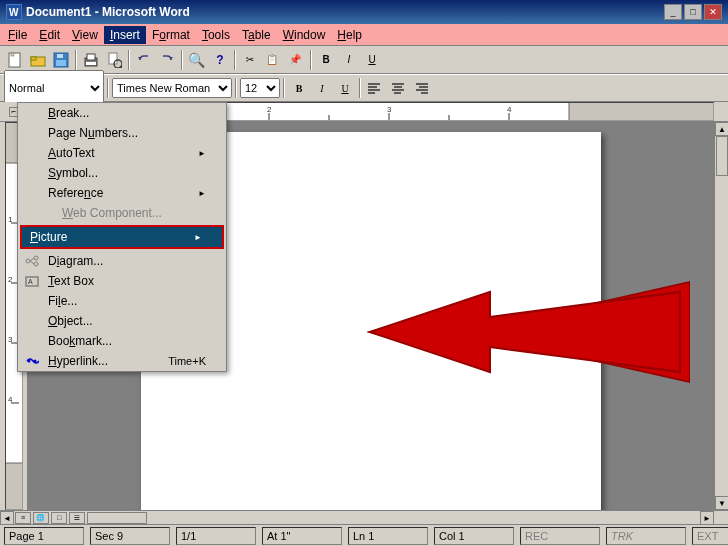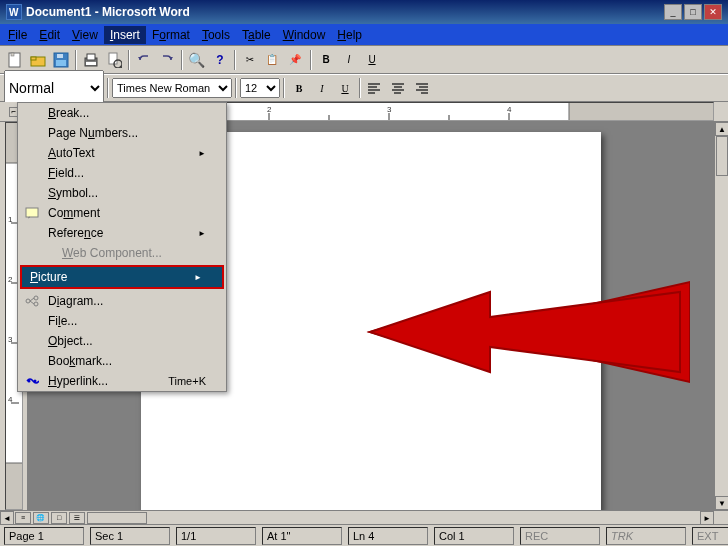--- a/index.html
+++ b/index.html
@@ -50,21 +50,21 @@
       display: flex;
       align-items: center;
       justify-content: center;
       font-size: 9px;
       cursor: pointer;
       color: black;
     }
 
     
     .menu-bar {
-      background: #1d4ed8;
+      background: #fca5a5;
       border-bottom: 1px solid #808080;
       display: flex;
       align-items: center;
       height: 22px;
       padding: 0 2px;
     }
     .menu-item {
       padding: 2px 6px;
       cursor: pointer;
       font-size: 12px;
@@ -245,21 +245,21 @@
     <div class="toolbar-btn">✂</div>
     <div class="toolbar-btn">📋</div>
     <div class="toolbar-btn">📌</div>
     <div class="toolbar-separator"></div>
     <div class="toolbar-btn" style="font-weight:bold;">B</div>
     <div class="toolbar-btn" style="font-style:italic;">I</div>
     <div class="toolbar-btn" style="text-decoration:underline;">U</div>
   </div>
 
   <div class="toolbar" style="border-top: 1px solid #ffffff;">
-    <select style="font-size:14px; height:36px; width:100px;">
+    <select style="font-size:11px; height:36px; width:100px;">
       <option>Normal</option>
     </select>
     <div class="toolbar-separator"></div>
     <select style="font-size:11px; height:20px; width:120px;">
       <option>Times New Roman</option>
     </select>
     <div class="toolbar-separator"></div>
     <select style="font-size:11px; height:20px; width:40px;">
       <option>12</option>
     </select>
@@ -391,33 +391,21 @@
           <span><u>B</u>reak...</span>
         </div>
         <div class="dropdown-item">
           <span>Page N<u>u</u>mbers...</span>
         </div>
         <div class="dropdown-item">
           <span><u>A</u>utoText</span>
           <span class="arrow">►</span>
         </div>
         <div class="dropdown-item">
-          <span><u>F</u>ield...</span>
-        </div>
-        <div class="dropdown-item">
           <span><u>S</u>ymbol...</span>
-        </div>
-        <div class="dropdown-item">
-          <span class="icon-area">
-            <svg width="14" height="12">
-                <rect x="1" y="1" width="12" height="9" fill="#ffffc0" stroke="#808080" stroke-width="1"></rect>
-                <line x1="3" y1="11" x2="5" y2="10" stroke="#808080" stroke-width="1"></line>
-              </svg>
-          </span>
-          <span>Co<u>m</u>ment</span>
         </div>
         <div class="dropdown-item">
           <span>Refere<u>n</u>ce</span>
           <span class="arrow">►</span>
         </div>
         <div class="dropdown-item" style="color:#808080;">
           <span style="padding-left:14px;"><u>W</u>eb Component...</span>
         </div>
 
         <div style="margin:2px; border:2px solid #cc0000; background:#0a246a;">
@@ -433,20 +421,29 @@
               <circle cx="3" cy="6" r="2" fill="none" stroke="#808080" stroke-width="1"></circle>
               <circle cx="11" cy="3" r="2" fill="none" stroke="#808080" stroke-width="1"></circle>
               <circle cx="11" cy="9" r="2" fill="none" stroke="#808080" stroke-width="1"></circle>
               <line x1="5" y1="6" x2="9" y2="3" stroke="#808080" stroke-width="1"></line>
               <line x1="5" y1="6" x2="9" y2="9" stroke="#808080" stroke-width="1"></line>
             </svg>
           </span>
           <span>D<u>i</u>agram...</span>
         </div>
 
+        <div class="dropdown-item">
+          <span class="icon-area">
+            <svg width="14" height="12">
+                <rect x="1" y="2" width="12" height="9" fill="none" stroke="#808080" stroke-width="1.5"></rect>
+                <text x="3" y="9" font-size="7" fill="#333">A</text>
+              </svg>
+          </span>
+          <span><u>T</u>ext Box</span>
+        </div>
 
         <div class="dropdown-item">
           <span>Fi<u>l</u>e...</span>
         </div>
 
         <div class="dropdown-item">
           <span><u>O</u>bject...</span>
         </div>
 
         <div class="dropdown-item">
@@ -493,24 +490,24 @@
           180,75
           180,100
         " fill="#cc0000" stroke="#990000" stroke-width="2"></polygon>
       </svg>
     </div>
 
   </div>
 
   <div class="status-bar">
     <div class="status-cell">Page 1</div>
-    <div class="status-cell">Sec 1</div>
+    <div class="status-cell">Sec 9</div>
     <div class="status-cell">1/1</div>
     <div class="status-cell">At 1"</div>
-    <div class="status-cell">Ln 4</div>
+    <div class="status-cell">Ln 1</div>
     <div class="status-cell">Col 1</div>
     <div class="status-cell" style="color:#808080;">REC</div>
     <div class="status-cell" style="color:#808080;font-style:italic;">TRK</div>
     <div class="status-cell" style="color:#808080;">EXT</div>
 
   </div>
 
 </div>
 
 </body></html>

